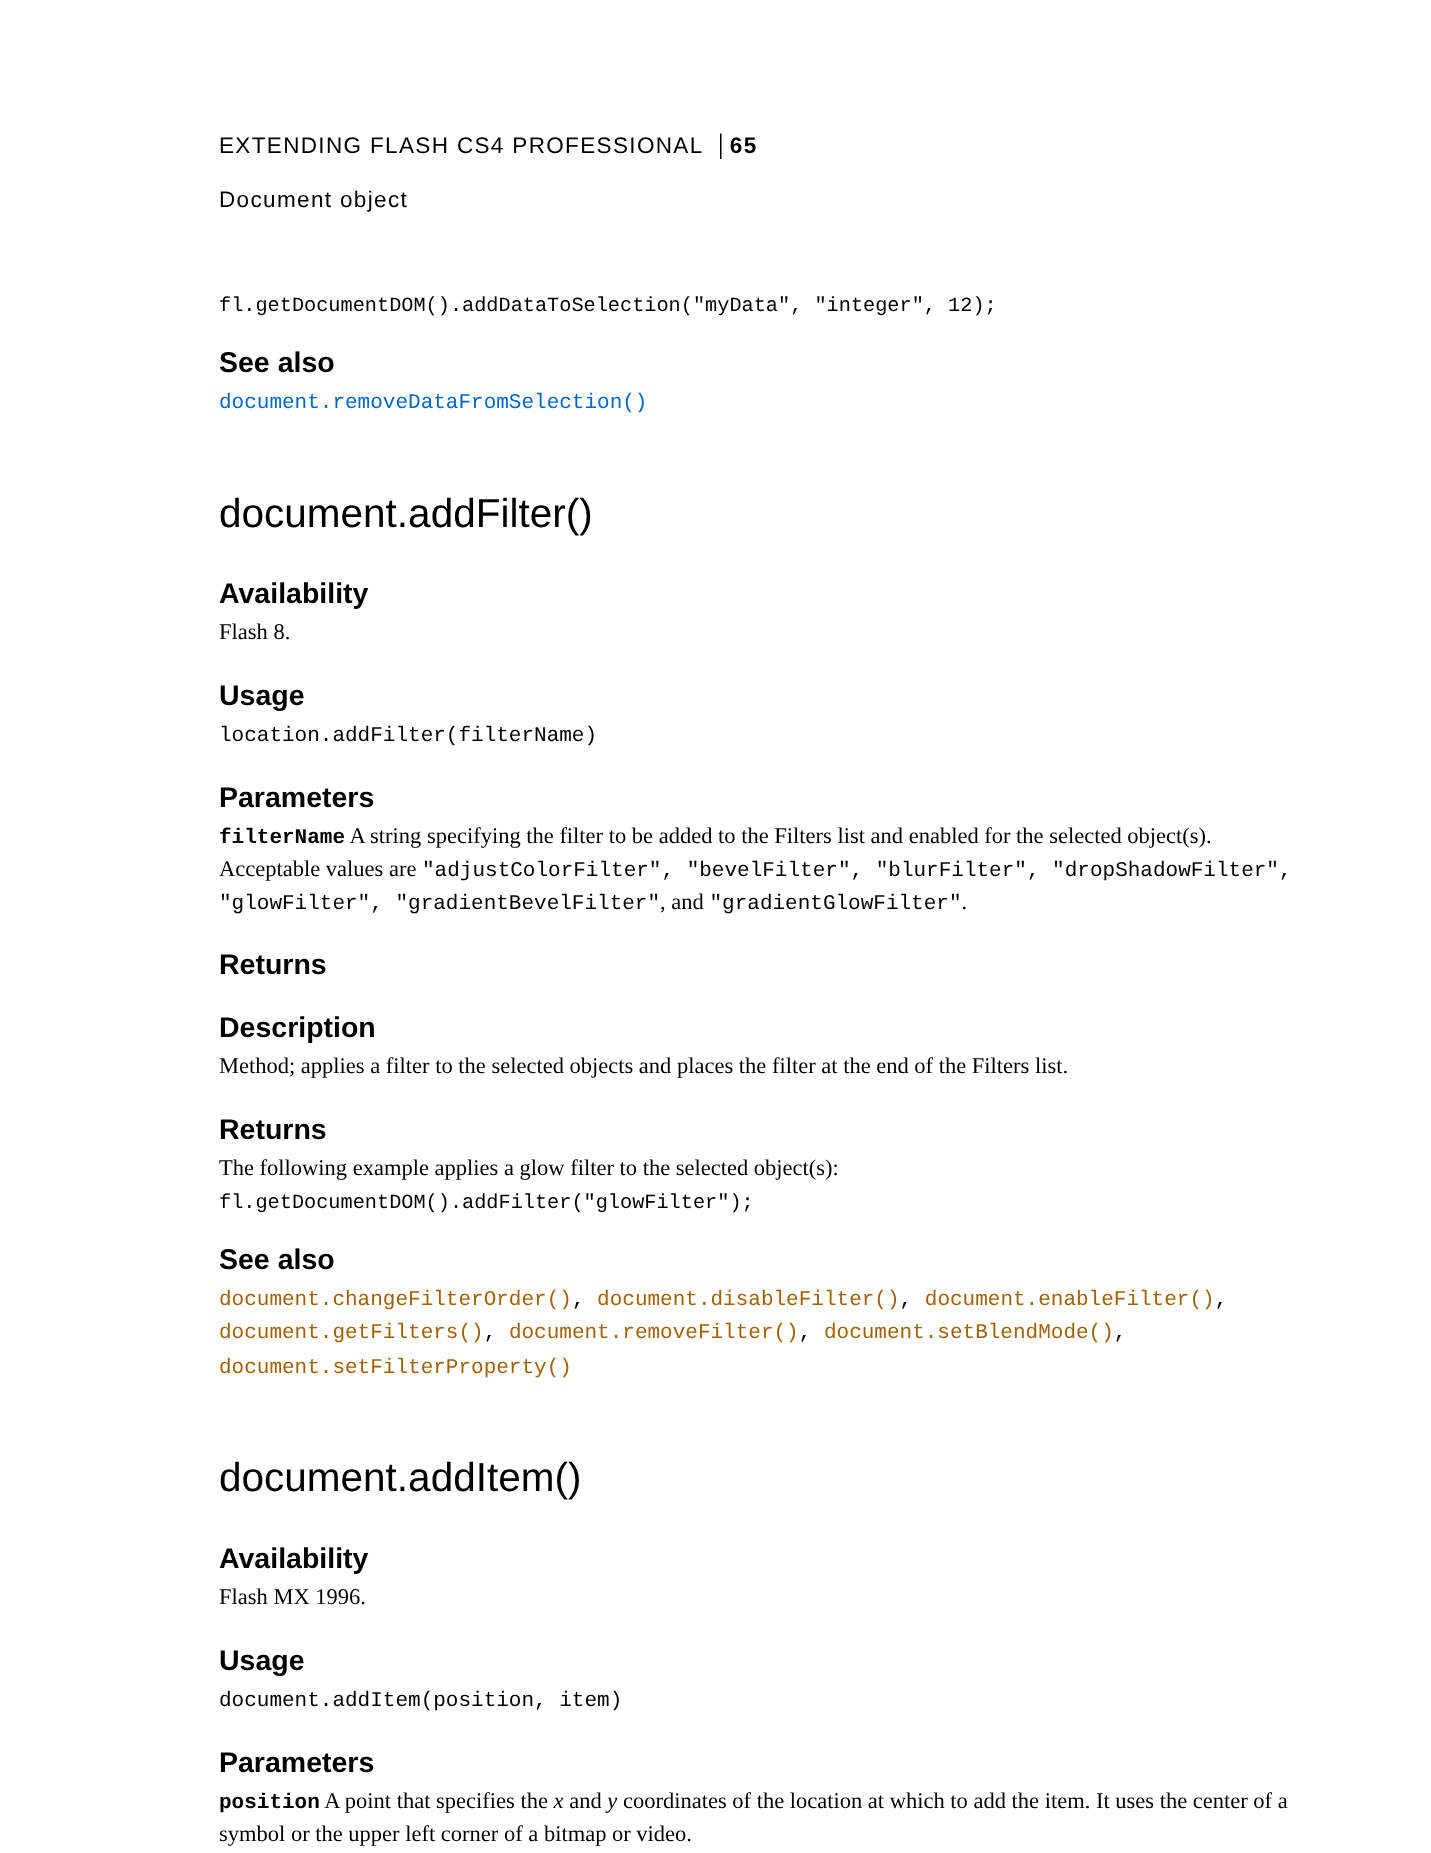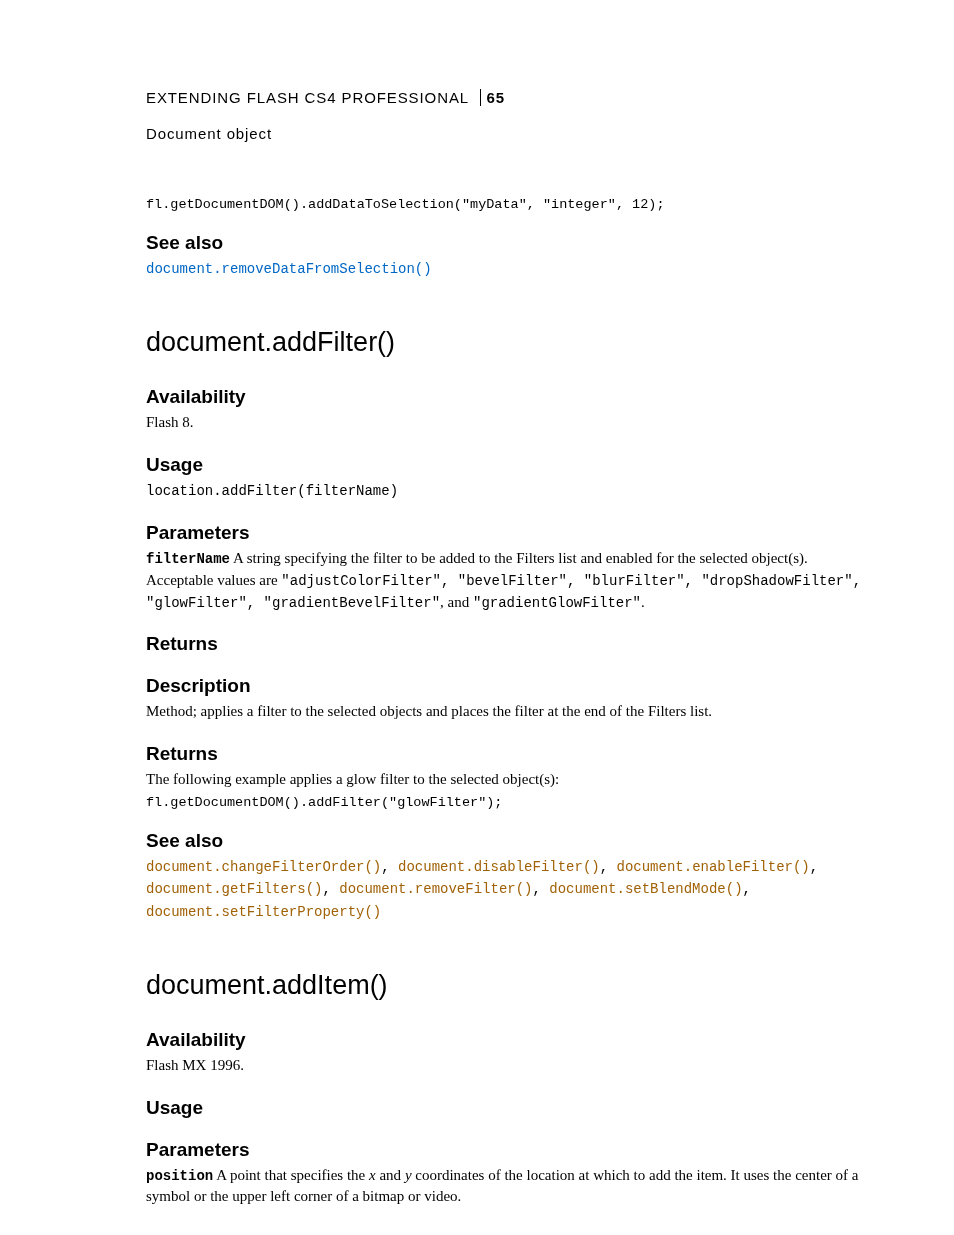--- a/index.html
+++ b/index.html
@@ -134,19 +134,20 @@
 
   <div class="subhead">See also</div>
   <div class="see-also-links" id="addFilter-seealso"><a href="#">document.changeFilterOrder()</a><span class="sep">, </span><a href="#">document.disableFilter()</a><span class="sep">, </span><a href="#">document.enableFilter()</a><span class="sep">, </span><br><a href="#">document.getFilters()</a><span class="sep">, </span><a href="#">document.removeFilter()</a><span class="sep">, </span><a href="#">document.setBlendMode()</a><span class="sep">, </span><br><a href="#">document.setFilterProperty()</a></div>
 
   <h1 class="method">document.addItem()</h1>
 
   <div class="subhead">Availability</div>
   <p class="body">Flash MX 1996.</p>
 
   <div class="subhead">Usage</div>
+  <p class="mono-block">document.addItem(position, item)</p>
 
   <div class="subhead">Parameters</div>
   <p class="body">
     <span class="param-name">position</span><span>  A point that specifies the </span><span class="italic">x</span><span> and </span><span class="italic">y</span><span> coordinates of the location at which to add the item. It uses the center of a symbol or the upper left corner of a bitmap or video.</span>
   </p>
 
 </div>
 
 </body></html>

